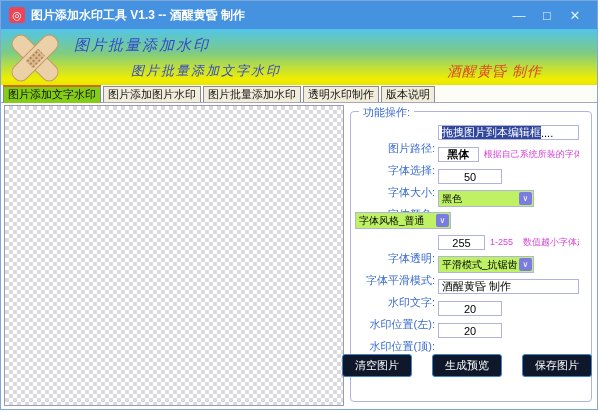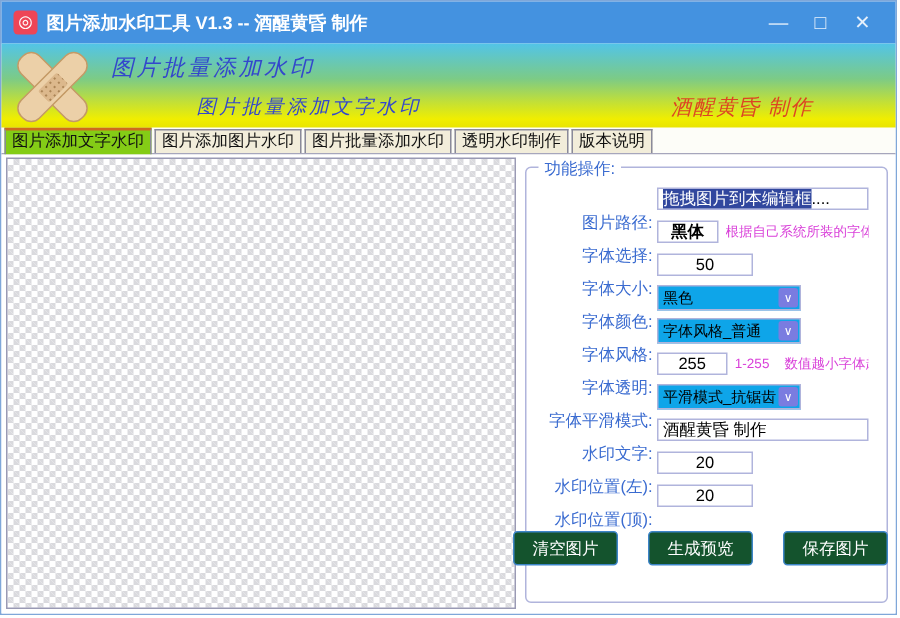--- a/index.html
+++ b/index.html
@@ -44,28 +44,28 @@
   .groupbox{position:relative;border:1px solid #b0b4dc;border-radius:4px;margin:6px 2px 2px 2px;height:calc(100% - 10px);box-sizing:border-box;display:flex;flex-direction:column;padding:12px 12px 6px 4px;}
   .legend{position:absolute;top:-7px;left:8px;background:#fff;padding:0 4px;color:#3a6bd0;font-size:11px;white-space:nowrap;}
 
   .row{display:flex;align-items:center;margin-bottom:5px;height:17px;flex-shrink:0;}
   .lbl{width:80px;flex-shrink:0;text-align:right;color:#3a6bd0;font-size:11px;white-space:nowrap;overflow:hidden;padding-right:3px;margin-top:32px;}
   .input{border:1px solid #b0b4dc;background:#fff;height:15px;font-size:11px;display:flex;align-items:center;box-sizing:border-box;color:#000;overflow:hidden;white-space:nowrap;}
   .input.wide{flex:1;padding:0 3px;}
   .input.small{width:64px;justify-content:center;}
   .input .sel{background:#31479e;color:#fff;}
   .bold{font-weight:bold;}
-  .dropdown{width:96px;border:1px solid #b0b4dc;background:#0ea5e9;height:17px;display:flex;align-items:stretch;box-sizing:border-box;flex-shrink:0;}
+  .dropdown{width:96px;border:1px solid #b0b4dc;background:#bef264;height:17px;display:flex;align-items:stretch;box-sizing:border-box;flex-shrink:0;}
   .dd-value{flex:1;font-size:10px;display:flex;align-items:center;padding-left:3px;white-space:nowrap;overflow:hidden;color:#000;}
   .dd-arrow{width:13px;margin:1px;background:#7a7ce0;border-radius:2px;color:#fff;font-size:8px;display:flex;align-items:center;justify-content:center;}
   .hint{color:#d93fd9;font-size:9px;margin-left:5px;white-space:nowrap;overflow:hidden;}
   .hint .rng{margin-right:10px;}
 
   .btnrow{margin-top:auto;display:flex;justify-content:center;gap:20px;margin-bottom:18px;flex-shrink:0;}
-  .btn{background:#14532d;border:1px solid #3d85c8;border-radius:3px;color:#fff;font-size:11px;padding:3px 12px;white-space:nowrap;cursor:default;}
+  .btn{background:#0f172a;border:1px solid #3d85c8;border-radius:3px;color:#fff;font-size:11px;padding:3px 12px;white-space:nowrap;cursor:default;}
 </style>
 </head>
 <body>
 
 <div class="window">
 
   <div class="titlebar">
     <span class="app-icon">◎</span>
     <span class="title">图片添加水印工具 V1.3 -- 酒醒黄昏 制作</span>
     <div class="win-controls">
@@ -126,21 +126,20 @@
 
         <div class="row">
           <span class="lbl">字体颜色:</span>
           <div class="dropdown">
             <span class="dd-value">黑色</span>
             <span class="dd-arrow">∨</span>
           </div>
         </div>
 
         <div class="row">
-          <span class="lbl">字体风格:</span>
           <div class="dropdown">
             <span class="dd-value">字体风格_普通</span>
             <span class="dd-arrow">∨</span>
           </div>
         </div>
 
         <div class="row">
           <span class="lbl">字体透明:</span>
           <div class="input small">255</div>
           <span class="hint"><span class="rng">1-255</span><span>数值越小字体越透明。</span></span>

